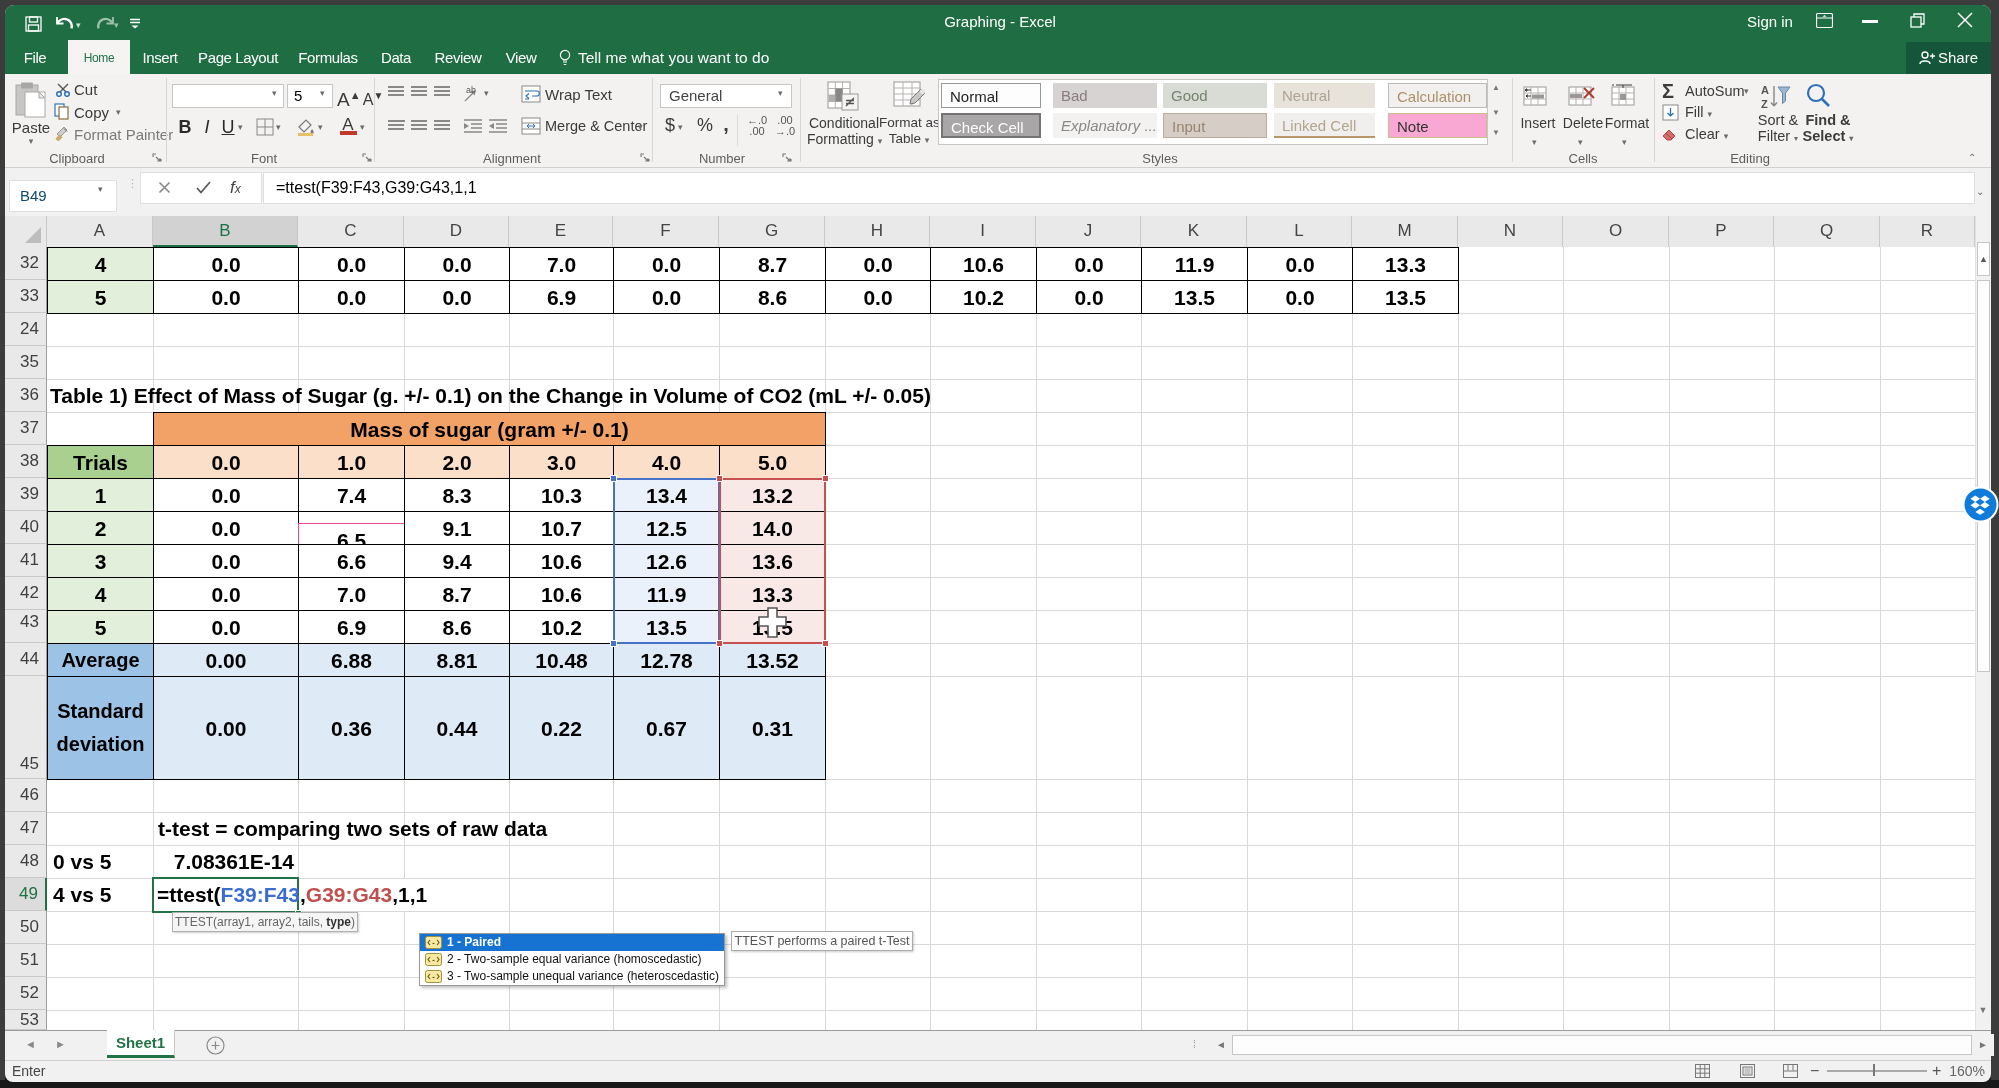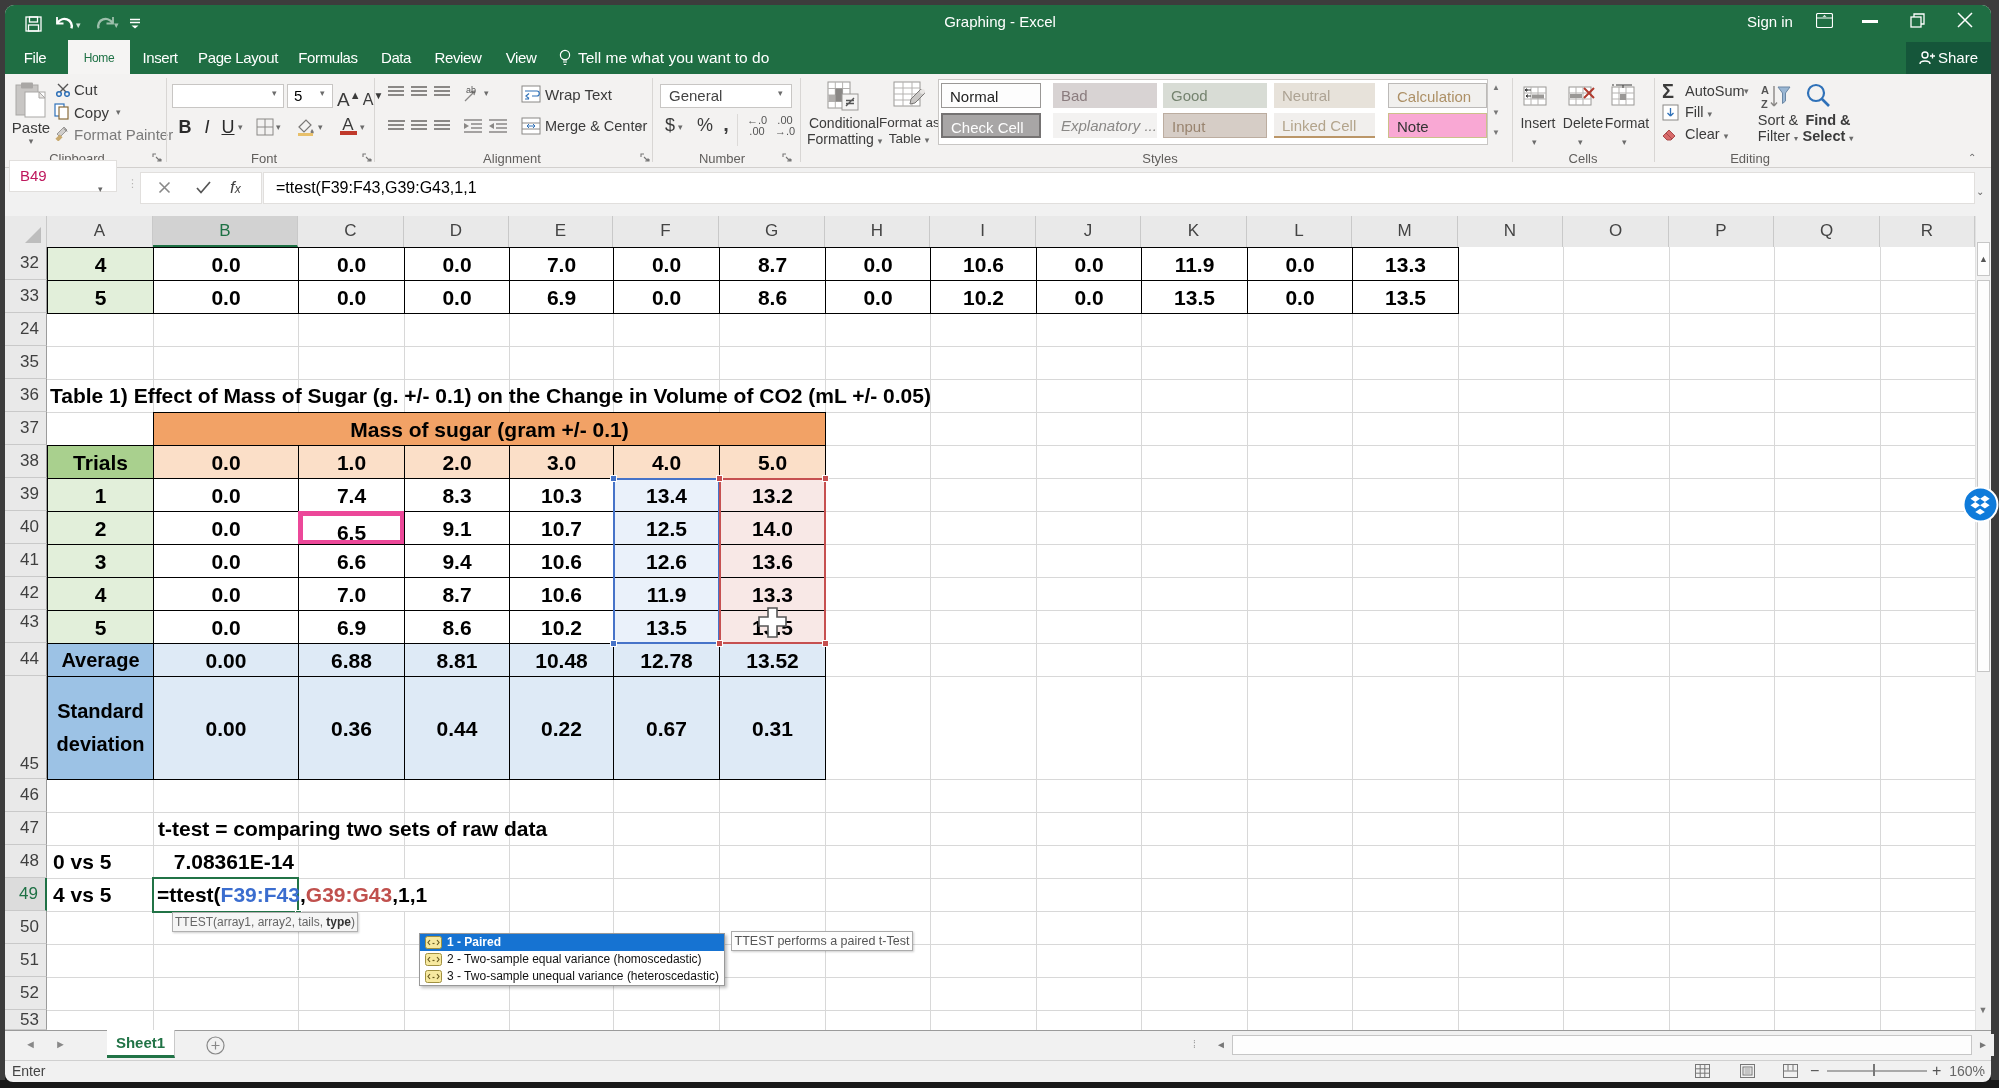--- a/index.html
+++ b/index.html
@@ -273,21 +273,21 @@
   </svg>
 <div class="abs" style="left:1752px;top:112px;width:52px;height:32px;color:#3b3b3b;font-size:14.5px;text-align:center;line-height:16px;">Sort &amp; Filter <span style="font-size:8px;color:#6b6b6b">▾</span></div>
 <svg class="abs" style="left:1804px;top:82px" width="28" height="28" viewBox="0 0 28 28">
     <circle cx="12" cy="11" r="8" fill="none" stroke="#2f71b8" stroke-width="2.2"></circle>
     <path d="M18 17 l7 7" stroke="#2f71b8" stroke-width="2.6"></path>
   </svg>
 <div class="abs" style="left:1800px;top:112px;width:56px;height:32px;color:#3b3b3b;font-size:14.5px;text-align:center;line-height:16px;font-weight:bold;">Find &amp; Select <span style="font-size:8px;color:#6b6b6b">▾</span></div>
 <div class="abs" style="left:1690px;top:152px;width:120px;height:14px;color:#605e5c;font-size:13px;text-align:center;line-height:14px;">Editing</div>
 <div class="abs" style="left:1968px;top:152px;width:16px;height:12px;color:#666;font-size:10px;">⌃</div>
 <div class="abs" style="left:5px;top:169px;width:1986px;height:47px;background:#f1f1f1;"></div>
-<div class="abs" style="left:9px;top:160px;width:108px;height:32px;background:#fff;border:1px solid #e1dfdd;color:#be185d;font-size:15px;line-height:30px;text-indent:10px;">B49</div>
+<div class="abs" style="left:9px;top:180px;width:108px;height:32px;background:#fff;border:1px solid #e1dfdd;color:#0c4a6e;font-size:15px;line-height:30px;text-indent:10px;">B49</div>
 <div class="abs" style="left:98px;top:184px;width:10px;height:10px;color:#666;font-size:9px;">▾</div>
 <div class="abs" style="left:127px;top:180px;width:4px;height:18px;color:#b5b3b1;font-size:11px;line-height:6px;">⋮</div>
 <div class="abs" style="left:140px;top:172px;width:122px;height:32px;background:#fff;border:1px solid #e1dfdd;"></div>
 <svg class="abs" style="left:158px;top:181px" width="13" height="13" viewBox="0 0 13 13">
     <path d="M1.5 1.5 L11.5 11.5 M11.5 1.5 L1.5 11.5" stroke="#888" stroke-width="1.6"></path>
   </svg>
 <svg class="abs" style="left:196px;top:181px" width="15" height="13" viewBox="0 0 15 13">
     <path d="M1 7 L5 11.5 L14 1" stroke="#555" stroke-width="1.7" fill="none"></path>
   </svg>
 <div class="abs" style="left:230px;top:178px;width:26px;height:22px;color:#444;font-size:17px;font-style:italic;">f<span style="font-size:12px">x</span></div>
@@ -416,21 +416,21 @@
 <div class="abs" style="left:719px;top:445px;width:107px;height:34px;background:#fbdfc8;border:1px solid #000;text-align:center;color:#000;font-size:21px;font-weight:bold;line-height:33px;">5.0</div>
 <div class="abs" style="left:47px;top:478px;width:107px;height:34px;background:#e2efda;border:1px solid #000;text-align:center;color:#000;font-size:21px;font-weight:bold;line-height:33px;">1</div>
 <div class="abs" style="left:153px;top:478px;width:146px;height:34px;background:#fff;border:1px solid #000;text-align:center;color:#000;font-size:21px;font-weight:bold;line-height:33px;">0.0</div>
 <div class="abs" style="left:298px;top:478px;width:107px;height:34px;background:#fff;border:1px solid #000;text-align:center;color:#000;font-size:21px;font-weight:bold;line-height:33px;">7.4</div>
 <div class="abs" style="left:404px;top:478px;width:106px;height:34px;background:#fff;border:1px solid #000;text-align:center;color:#000;font-size:21px;font-weight:bold;line-height:33px;">8.3</div>
 <div class="abs" style="left:509px;top:478px;width:105px;height:34px;background:#fff;border:1px solid #000;text-align:center;color:#000;font-size:21px;font-weight:bold;line-height:33px;">10.3</div>
 <div class="abs" style="left:613px;top:478px;width:107px;height:34px;background:#eaf1fa;border:1px solid #000;text-align:center;color:#000;font-size:21px;font-weight:bold;line-height:33px;">13.4</div>
 <div class="abs" style="left:719px;top:478px;width:107px;height:34px;background:#f8e8e6;border:1px solid #000;text-align:center;color:#000;font-size:21px;font-weight:bold;line-height:33px;">13.2</div>
 <div class="abs" style="left:47px;top:511px;width:107px;height:34px;background:#e2efda;border:1px solid #000;text-align:center;color:#000;font-size:21px;font-weight:bold;line-height:33px;">2</div>
 <div class="abs" style="left:153px;top:511px;width:146px;height:34px;background:#fff;border:1px solid #000;text-align:center;color:#000;font-size:21px;font-weight:bold;line-height:33px;">0.0</div>
-<div class="abs" style="left:298px;top:511px;width:107px;height:34px;background:#fff;border:5px solid #ec4899;text-align:center;color:#000;font-size:21px;font-weight:bold;line-height:33px;">6.5</div>
+<div class="abs" style="left:298px;top:523px;width:107px;height:34px;background:#fff;border:1px solid #ec4899;text-align:center;color:#000;font-size:21px;font-weight:bold;line-height:33px;">6.5</div>
 <div class="abs" style="left:404px;top:511px;width:106px;height:34px;background:#fff;border:1px solid #000;text-align:center;color:#000;font-size:21px;font-weight:bold;line-height:33px;">9.1</div>
 <div class="abs" style="left:509px;top:511px;width:105px;height:34px;background:#fff;border:1px solid #000;text-align:center;color:#000;font-size:21px;font-weight:bold;line-height:33px;">10.7</div>
 <div class="abs" style="left:613px;top:511px;width:107px;height:34px;background:#eaf1fa;border:1px solid #000;text-align:center;color:#000;font-size:21px;font-weight:bold;line-height:33px;">12.5</div>
 <div class="abs" style="left:719px;top:511px;width:107px;height:34px;background:#f8e8e6;border:1px solid #000;text-align:center;color:#000;font-size:21px;font-weight:bold;line-height:33px;">14.0</div>
 <div class="abs" style="left:47px;top:544px;width:107px;height:34px;background:#e2efda;border:1px solid #000;text-align:center;color:#000;font-size:21px;font-weight:bold;line-height:33px;">3</div>
 <div class="abs" style="left:153px;top:544px;width:146px;height:34px;background:#fff;border:1px solid #000;text-align:center;color:#000;font-size:21px;font-weight:bold;line-height:33px;">0.0</div>
 <div class="abs" style="left:298px;top:544px;width:107px;height:34px;background:#fff;border:1px solid #000;text-align:center;color:#000;font-size:21px;font-weight:bold;line-height:33px;">6.6</div>
 <div class="abs" style="left:404px;top:544px;width:106px;height:34px;background:#fff;border:1px solid #000;text-align:center;color:#000;font-size:21px;font-weight:bold;line-height:33px;">9.4</div>
 <div class="abs" style="left:509px;top:544px;width:105px;height:34px;background:#fff;border:1px solid #000;text-align:center;color:#000;font-size:21px;font-weight:bold;line-height:33px;">10.6</div>
 <div class="abs" style="left:613px;top:544px;width:107px;height:34px;background:#eaf1fa;border:1px solid #000;text-align:center;color:#000;font-size:21px;font-weight:bold;line-height:33px;">12.6</div>

